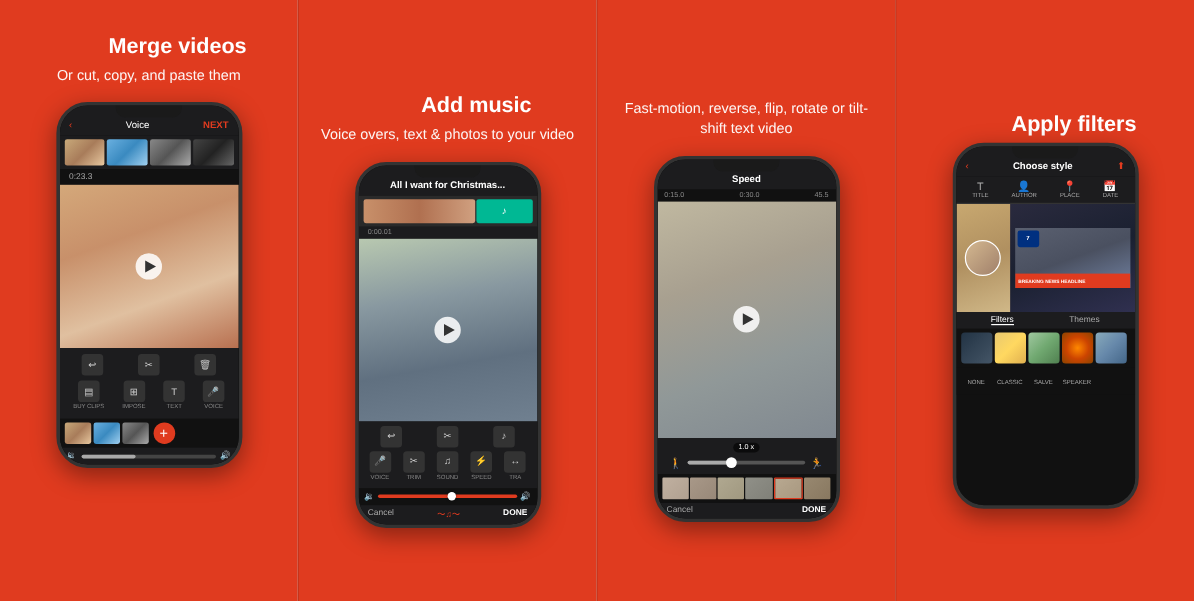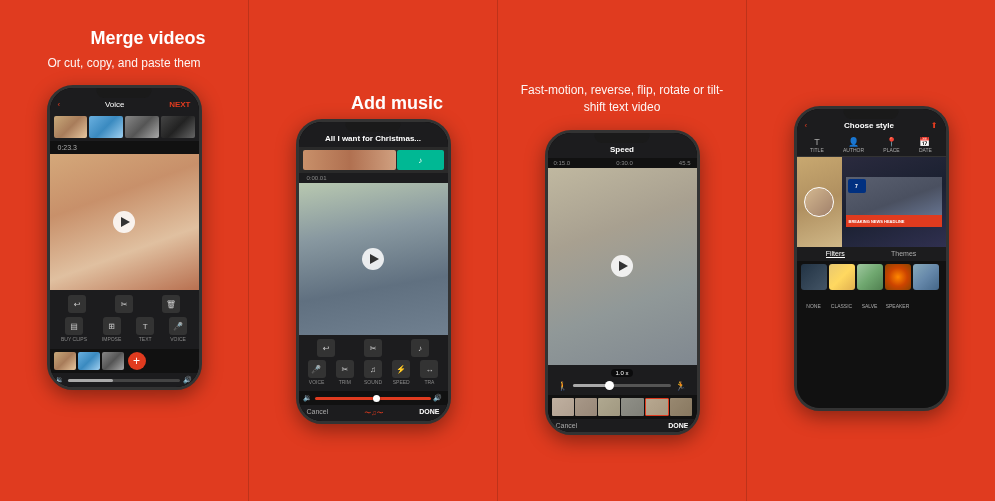--- a/index.html
+++ b/index.html
@@ -578,20 +578,22 @@
           <div class="vol-fill"></div>
         </div>
         <span class="vol-icon">🔊</span>
       </div>
     </div>
   </div>
 </div>
 
 <div class="panel">
   <div class="panel-title">Add music</div>
+  <div class="panel-subtitle">Voice overs, text &amp; photos
+to your video</div>
   <div class="phone">
     <div class="phone-notch"></div>
     <div class="phone-screen">
 
       <div class="screen2-header">
         <span class="screen2-title">All I want for Christmas...</span>
       </div>
 
       <div class="screen2-timeline2">
         <div class="tl2-main"></div>
@@ -704,20 +706,21 @@
 
       <div class="screen3-cancel-done">
         <span class="cancel-lbl">Cancel</span>
         <span class="done-lbl">DONE</span>
       </div>
     </div>
   </div>
 </div>
 
 <div class="panel">
+  <div class="panel-title">Apply filters</div>
   <div class="phone">
     <div class="phone-notch"></div>
     <div class="phone-screen">
 
       <div class="screen4-header">
         <span class="screen4-back">‹</span>
         <span class="screen4-title">Choose style</span>
         <span class="screen4-share">⬆</span>
       </div>
 

